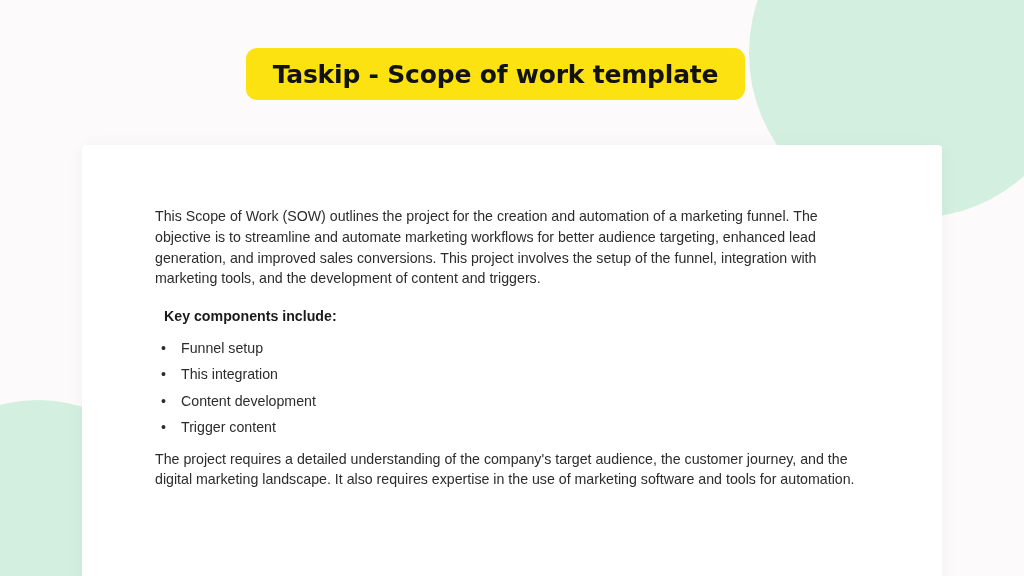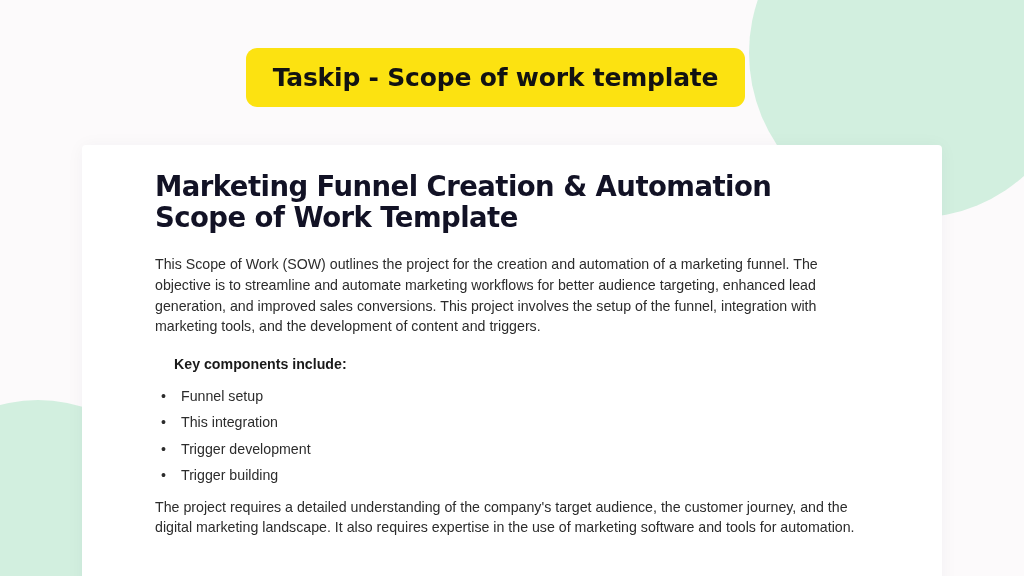--- a/index.html
+++ b/index.html
@@ -43,21 +43,21 @@
     left: -112px;
     top: 400px;
   }
 
   
   .title-badge {
     position: absolute;
     left: 246px;
     top: 48px;
     width: 499px;
-    height: 59px;
+    height: 52px;
     background: #fce211;
     border-radius: 11px;
     z-index: 4;
     display: flex;
     align-items: center;
     justify-content: center;
   }
   .title-badge-text {
     font-family: "DejaVu Sans", sans-serif;
     font-size: 25px;
@@ -103,31 +103,31 @@
     color: #121225;
     letter-spacing: -0.2px;
     margin: 46px 0 0 0;
   }
 
   .body-par {
     font-family: "Liberation Sans", sans-serif;
     font-size: 14.2px;
     line-height: 20.8px;
     color: #2c2c2c;
-    margin: 21px 0 0 0;
+    margin: 35px 0 0 0;
     max-width: 694px;
   }
 
   .key-line {
     font-family: "Liberation Sans", sans-serif;
     font-size: 14.2px;
     line-height: 20.8px;
     font-weight: 700;
     color: #1a1a1a;
-    margin: 17px 0 0 19px;
+    margin: 17px 0 0 9px;
   }
 
   .bullet-list {
     list-style: none;
     margin: 11px 0 0 0;
     padding: 0;
   }
   .bullet-item {
     position: relative;
     font-family: "Liberation Sans", sans-serif;
@@ -164,43 +164,42 @@
 
   <div class="blob blob-bottom-left"></div>
 
   <div class="title-badge">
     <span class="title-badge-text">Taskip - Scope of work template</span>
   </div>
 
   <div class="doc-card">
     <div class="doc-inner">
 
-      <h1 class="doc-title">Marketing Funnel Creation &amp; Automation Scope of Work Template</h1>
 
 
       <p class="body-par">This Scope of Work (SOW) outlines the project for the creation and automation of a marketing funnel. The objective is to streamline and automate marketing workflows for better audience targeting, enhanced lead generation, and improved sales conversions. This project involves the setup of the funnel, integration with marketing tools, and the development of content and triggers.</p>
 
       <p class="key-line">Key components include:</p>
 
       <ul class="bullet-list">
         <li class="bullet-item">
           <span class="bullet-dot">•</span>
           <span>Funnel setup</span>
         </li>
         <li class="bullet-item">
           <span class="bullet-dot">•</span>
           <span>This integration</span>
         </li>
         <li class="bullet-item">
           <span class="bullet-dot">•</span>
-          <span>Trigger development</span>
-        </li>
-        <li class="bullet-item">
-          <span class="bullet-dot">•</span>
-          <span>Trigger building</span>
+          <span>Content development</span>
+        </li>
+        <li class="bullet-item">
+          <span class="bullet-dot">•</span>
+          <span>Trigger content</span>
         </li>
       </ul>
 
       <p class="closing-par">The project requires a detailed understanding of the company's target audience, the customer journey, and the digital marketing landscape. It also requires expertise in the use of marketing software and tools for automation.</p>
 
     </div>
   </div>
 
 </div>
 

